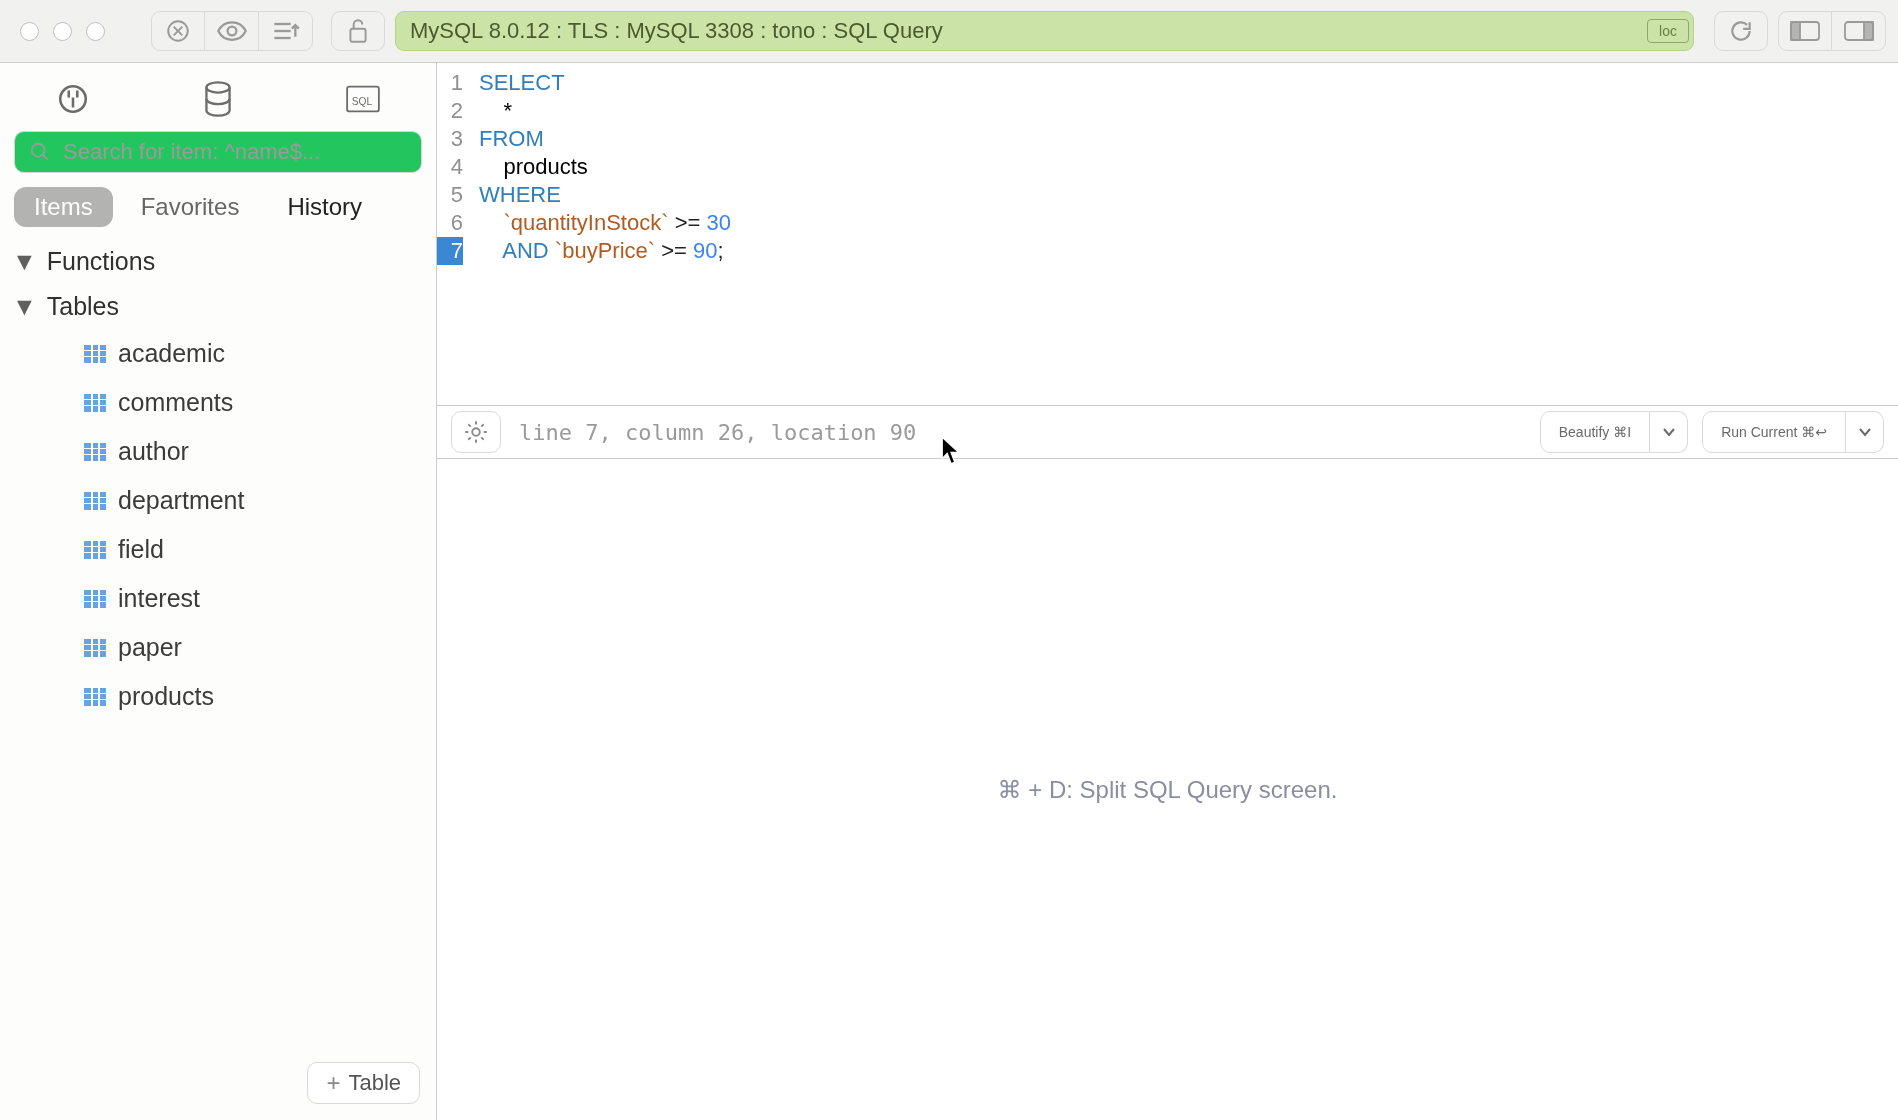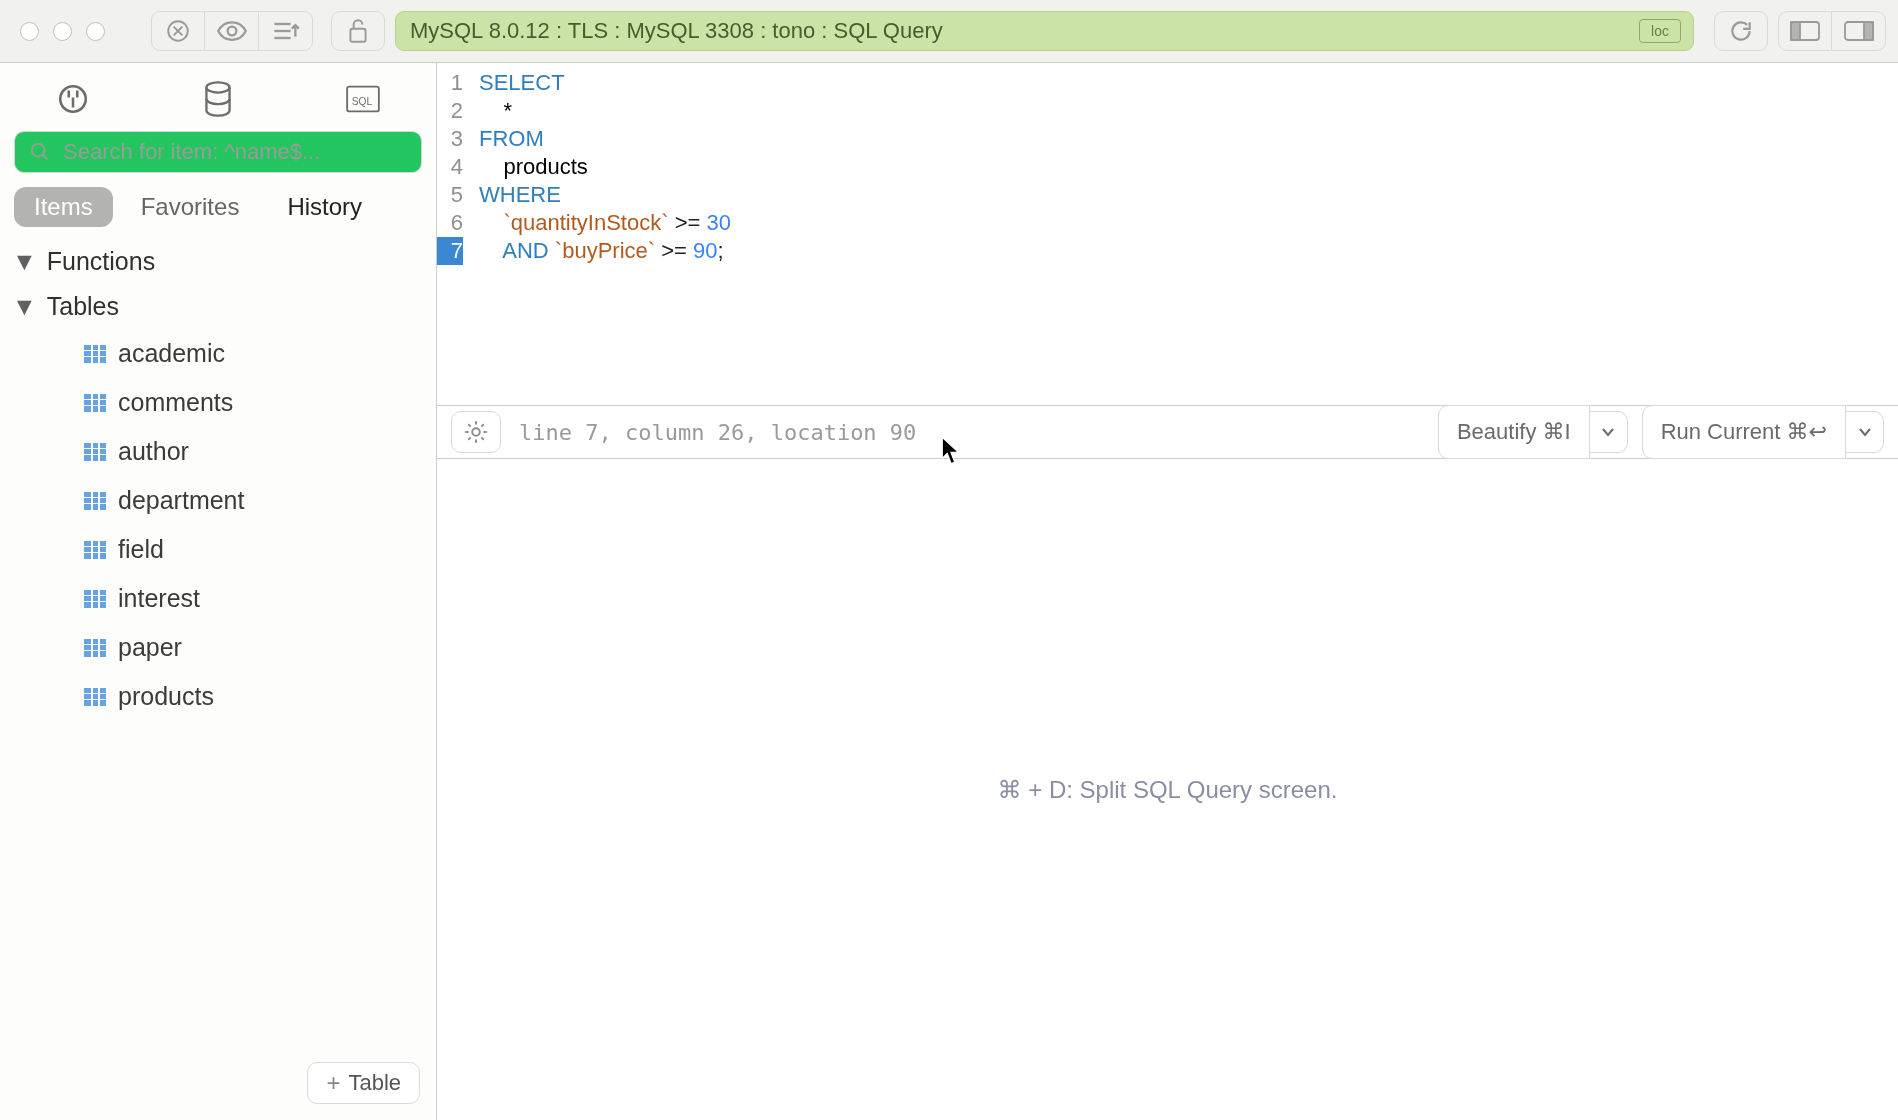--- a/index.html
+++ b/index.html
@@ -30,21 +30,21 @@
   .traffic{display:flex;gap:14px;margin-right:36px;margin-left:8px;}
   .traffic .dot{width:19px;height:19px;border-radius:50%;background:#fff;border:1.5px solid #bfbfbf;}
   .tbtn{height:40px;border:1.5px solid var(--btn-border);border-radius:9px;background:var(--toolbar-bg);display:flex;align-items:center;justify-content:center;color:#9a9a9a;}
   .tbtn.square{width:54px;} 
   .tbtn-group{display:flex;}
   .tbtn-group .tbtn{border-radius:0;}
   .tbtn-group .tbtn:first-child{border-radius:9px 0 0 9px;}
   .tbtn-group .tbtn:last-child{border-radius:0 9px 9px 0;border-left:none;}
   .tbtn-group .tbtn:not(:first-child):not(:last-child){border-left:none;}
   .titlebar{flex:1;height:40px;background:var(--title-bg);border:1.5px solid #b6d38a;border-radius:9px;display:flex;align-items:center;padding:12px 14px;color:#4a5c2e;font-family:Menlo,monospace;font-size:22px;position:relative;}
-  .loc-badge{position:absolute;right:12px;top:50%;transform:translateY(-50%);width:42px;height:24px;border:1.5px solid #8da86a;border-radius:4px;display:flex;align-items:center;justify-content:center;font-size:14px;color:#6a8149;}
+  .loc-badge{position:absolute;right:4px;top:50%;transform:translateY(-50%);width:42px;height:24px;border:1.5px solid #8da86a;border-radius:4px;display:flex;align-items:center;justify-content:center;font-size:14px;color:#6a8149;}
   .right-tools{display:flex;gap:10px;margin-left:10px;}
   .refresh-icon svg{width:26px;height:26px;}
   .panel-icon svg{width:30px;height:20px;}
 
   
   .body{display:flex;height:calc(100% - 63px);}
 
   
   .sidebar{width:437px;border-right:1.5px solid var(--border);background:var(--sidebar-bg);display:flex;flex-direction:column;position:relative;}
   .side-icons{display:flex;justify-content:space-around;align-items:center;height:62px;padding-top:10px;}
@@ -78,21 +78,21 @@
   .kw{color:var(--kw);}
   .id{color:#b35a1f;}
   .op{color:#222;}
   .num{color:#3b82f6;margin-top:44px;}
 
   .midbar{height:54px;border-top:1.5px solid var(--border);border-bottom:1.5px solid var(--border);display:flex;align-items:center;padding:0 14px;gap:18px;margin-top:140px;}
   .gear{width:50px;height:42px;border:1.5px solid var(--btn-border);border-radius:10px;display:flex;align-items:center;justify-content:center;color:#8c8c8c;}
   .pos-text{font-family:Menlo,monospace;font-size:22px;color:#9a9a9a;}
   .midbar .spacer{flex:1;}
   .action{display:flex;align-items:center;}
-  .action .main-btn{height:54px;padding:0 18px;border:1.5px solid var(--btn-border);border-radius:10px 0 0 10px;background:#fff;font-size:22px;color:#6a6a6a;display:flex;align-items:center;gap:8px;}
+  .action .main-btn{height:42px;padding:0 18px;border:1.5px solid var(--btn-border);border-radius:10px 0 0 10px;background:#fff;font-size:14px;color:#6a6a6a;display:flex;align-items:center;gap:8px;}
   .action .drop{height:42px;width:38px;border:1.5px solid var(--btn-border);border-left:none;border-radius:0 10px 10px 0;background:#fff;display:flex;align-items:center;justify-content:center;color:#6a6a6a;}
   .actions{display:flex;gap:14px;}
 
   .results{flex:1;display:flex;align-items:center;justify-content:center;color:var(--hint);font-size:24px;position:relative;}
   .cursor-pointer{position:absolute;pointer-events:none;}
 </style>
 </head>
 <body>
 <div class="wrap">
 

